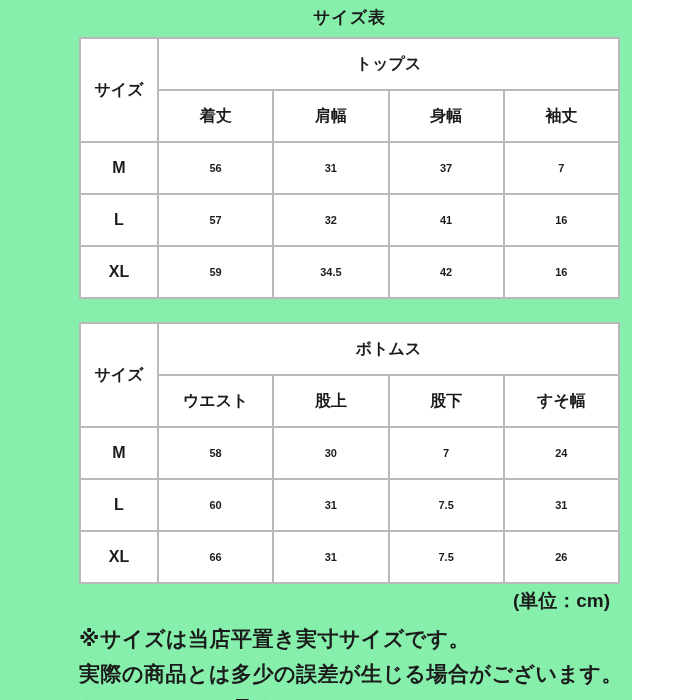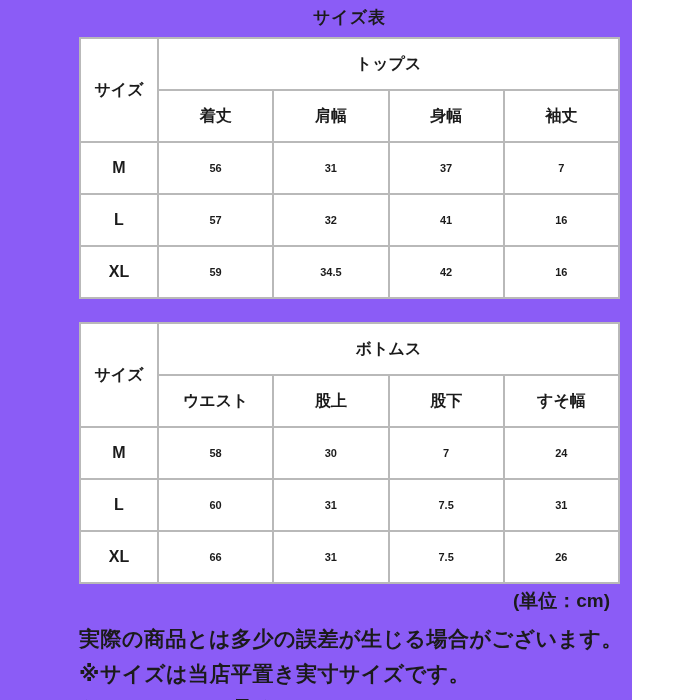--- a/index.html
+++ b/index.html
@@ -1,21 +1,21 @@
 <!DOCTYPE html>
 <html><head>
 <meta charset="utf-8">
 <style>
   html, body { margin: 0; padding: 0; }
   body {
     width: 700px; height: 700px; background: #ffffff;
     font-family: "Liberation Sans", "DejaVu Sans", sans-serif;
     color: #1b1b1b;
   }
-  .page { position: relative; width: 632px; height: 700px; background: #8b5cf6; overflow: hidden; }
+  .page { position: relative; width: 632px; height: 700px; background: #86efac; overflow: hidden; }
   .content { margin-left: 79px; width: 541px; }
   .title { padding-top: 6px; text-align: center; font-size: 17px; font-weight: 700; letter-spacing: 1px; }
   table.size-table { border-collapse: collapse; width: 541px; table-layout: fixed; }
   .t1 { margin-top: 8px; }
   .t2 { margin-top: 23px; }
   .size-table td {
     border: 2px solid #b9b9b9; text-align: center; vertical-align: middle;
     font-weight: 700; font-size: 16px; height: 50px; padding: 0; background: #ffffff; margin-top: 24px;
   }
   .size-table td.num { font-size: 11px; }
@@ -113,19 +113,19 @@
           <td class="num">31</td>
           <td class="num">7.5</td>
           <td class="num">26</td>
         </tr>
       </tbody>
     </table>
 
     <div class="unit">(単位：cm)</div>
 
     <div class="notes">
+      <div class="note-line">※サイズは当店平置き実寸サイズです。</div>
       <div class="note-line">実際の商品とは多少の誤差が生じる場合がございます。</div>
-      <div class="note-line">※サイズは当店平置き実寸サイズです。</div>
       <div class="note-line">あらかじめご了承ください。</div>
     </div>
 
   </div>
 </div>
 
 </body></html>

